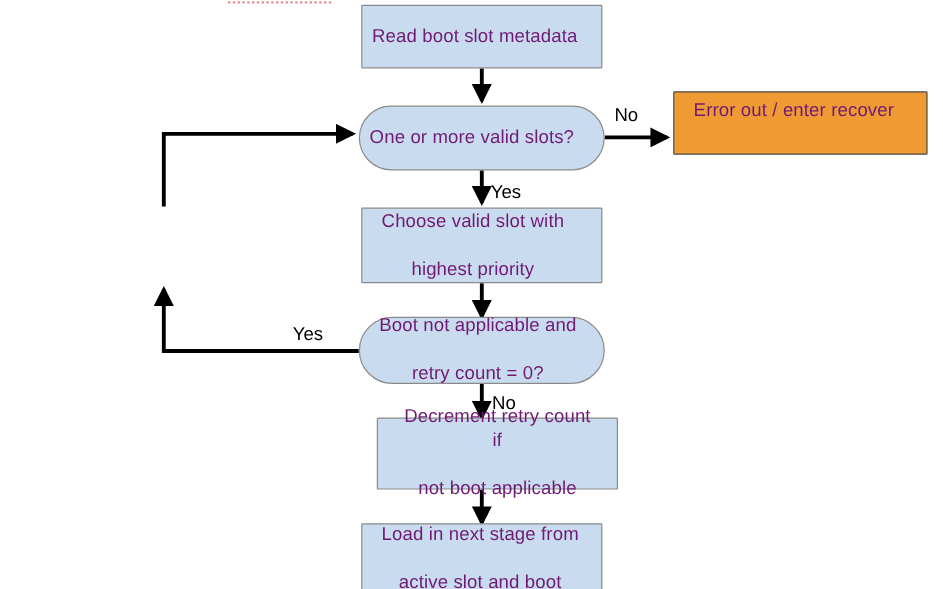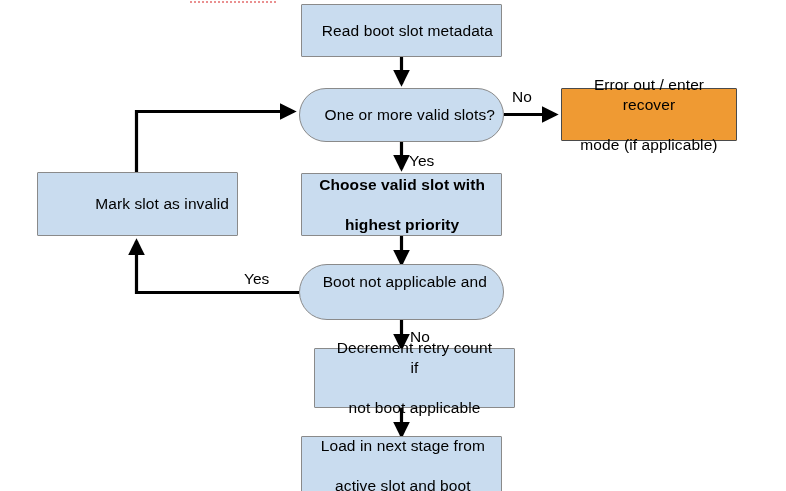--- a/index.html
+++ b/index.html
@@ -19,23 +19,23 @@
   svg#edges{
     position:absolute;left:0;top:0;
     width:786px;height:491px;
     pointer-events:none;
   }
   .node{
     position:absolute;
     box-sizing:border-box;
     display:flex;
     align-items:center;
-    justify-content:flex-end;
+    justify-content:flex-start;
     text-align:center;
-    color:#000000;
+    color:#701a75;
     font-size:15.5px;
     line-height:20px;
     letter-spacing:0.1px;
     border:1.3px solid #8a8a8a;
     background:#c9dcef;
     z-index:3;
   }
   .node.process{ border-radius:1px; }
   .node.decision{ border-radius:999px; }
   .node.error{
@@ -91,57 +91,54 @@
   </svg>
 
   <div class="node process" style="left:301px;top:4px;width:201px;height:53px;">
     <span>Read boot slot metadata</span>
   </div>
 
   <div class="node decision" style="left:299px;top:88px;width:205px;height:54px;">
     <span>One or more valid slots?</span>
   </div>
 
-  <div class="node error" style="left:561px;top:88px;width:176px;height:53px;">
+  <div class="node error" style="left:561px;top:76px;width:212px;height:53px;">
     <span>
       <span>Error out / enter recover</span><br>
-      <span>mode (if applicable)</span>
     </span>
   </div>
 
-  <div class="node process" style="left:301px;top:173px;width:201px;height:63px;font-weight:bold;">
+  <div class="node process" style="left:301px;top:173px;width:201px;height:63px;">
     <span>
       <span>Choose valid slot with</span><br>
       <span>highest priority</span>
     </span>
   </div>
 
   <div class="node decision" style="left:299px;top:264px;width:205px;height:56px;">
     <span>
       <span>Boot not applicable and</span><br>
+      <span>retry count = 0?</span>
     </span>
   </div>
 
   <div class="node process" style="left:314px;top:348px;width:201px;height:60px;">
     <span>
       <span>Decrement retry count if</span><br>
       <span>not boot applicable</span>
     </span>
   </div>
 
   <div class="node process" style="left:301px;top:436px;width:201px;height:60px;">
     <span>
       <span>Load in next stage from</span><br>
       <span>active slot and boot</span>
     </span>
   </div>
 
-  <div class="node process" style="left:37px;top:172px;width:201px;height:64px;">
-    <span>Mark slot as invalid</span>
-  </div>
 
   <div class="edge-label" style="left:512px;top:88px;">No</div>
 
   <div class="edge-label" style="left:409px;top:152px;">Yes</div>
 
   <div class="edge-label" style="left:244px;top:270px;">Yes</div>
 
   <div class="edge-label" style="left:410px;top:328px;">No</div>
 
 </div>

